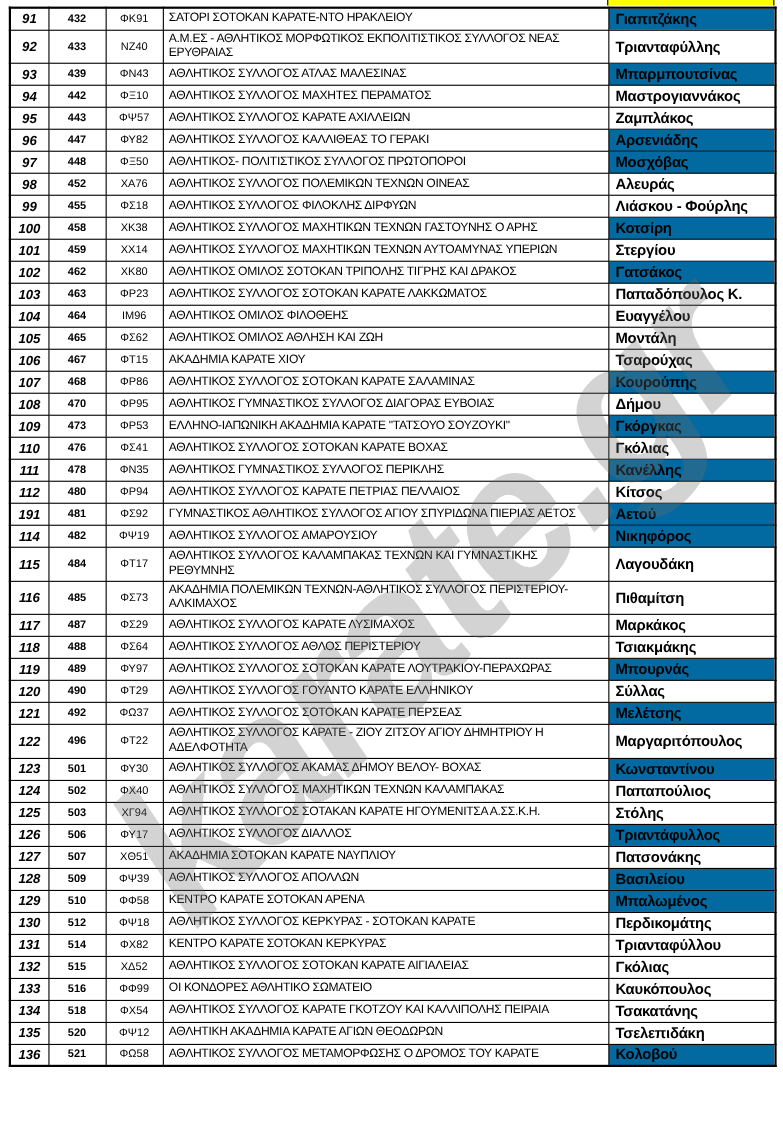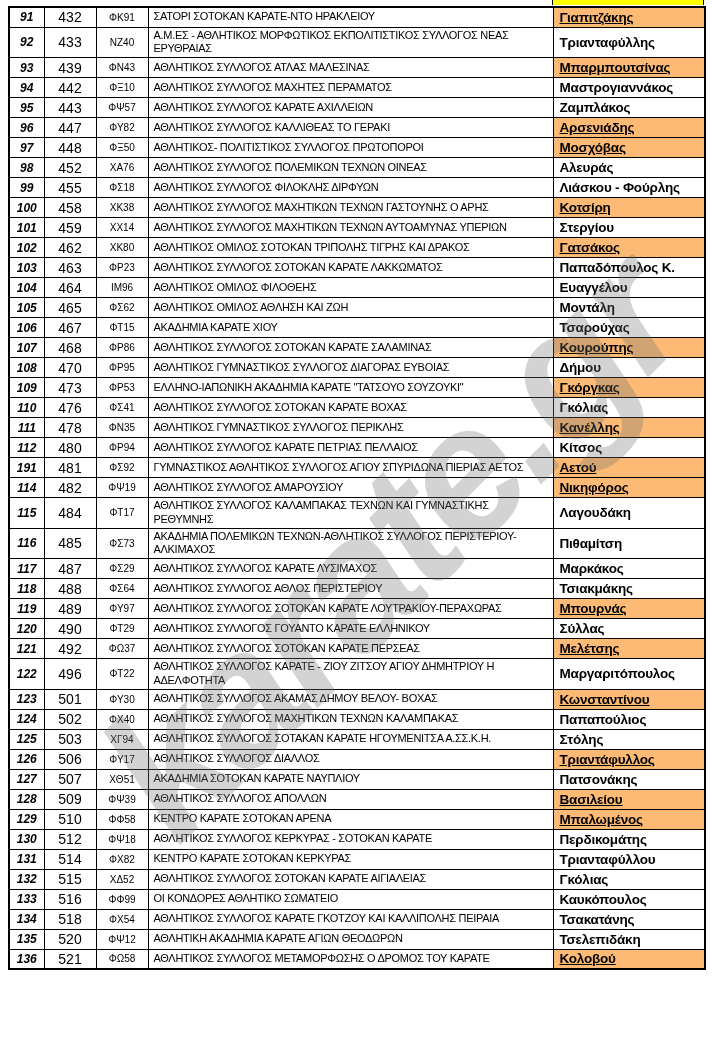--- a/index.html
+++ b/index.html
@@ -22,38 +22,38 @@
     table-layout: fixed;
     border: 2.5px solid #000;
   }
   table.clubs td {
     border: 1.5px solid #000;
     height: 20px;
     vertical-align: middle;
     overflow: hidden;
   }
   td.c-no   { width: 35px;  text-align: center; font-weight: bold; font-size: 12px; font-style: italic; }
-  td.c-reg  { width: 52px;  text-align: center; font-size: 14px; }
+  td.c-reg  { width: 52px;  text-align: center; font-size: 10px; font-weight: bold; }
   td.c-code { width: 52px;  text-align: center; font-size: 10px; }
   td.c-name {
     width: 405px;
     padding: 1px 4px 1px 5px;
     font-size: 11px;
     letter-spacing: -0.3px;
     line-height: 1.25;
     white-space: pre-line;
   }
   td.c-surname {
     width: 152px;
     padding: 0 4px 0 6px;
     font-weight: bold;
     font-size: 13.5px;
     letter-spacing: -0.2px;
   }
-  td.hl { background: #fdba74; text-decoration: underline; }
+  td.hl { background: #0369a1; }
 
   .watermark {
     position: absolute;
     left: 390px; top: 545px;
     transform: translate(-50%, -50%) rotate(-45deg);
     font-family: "Liberation Sans", sans-serif;
     font-style: italic;
     font-weight: bold;
     font-size: 185px;
     letter-spacing: -6px;

